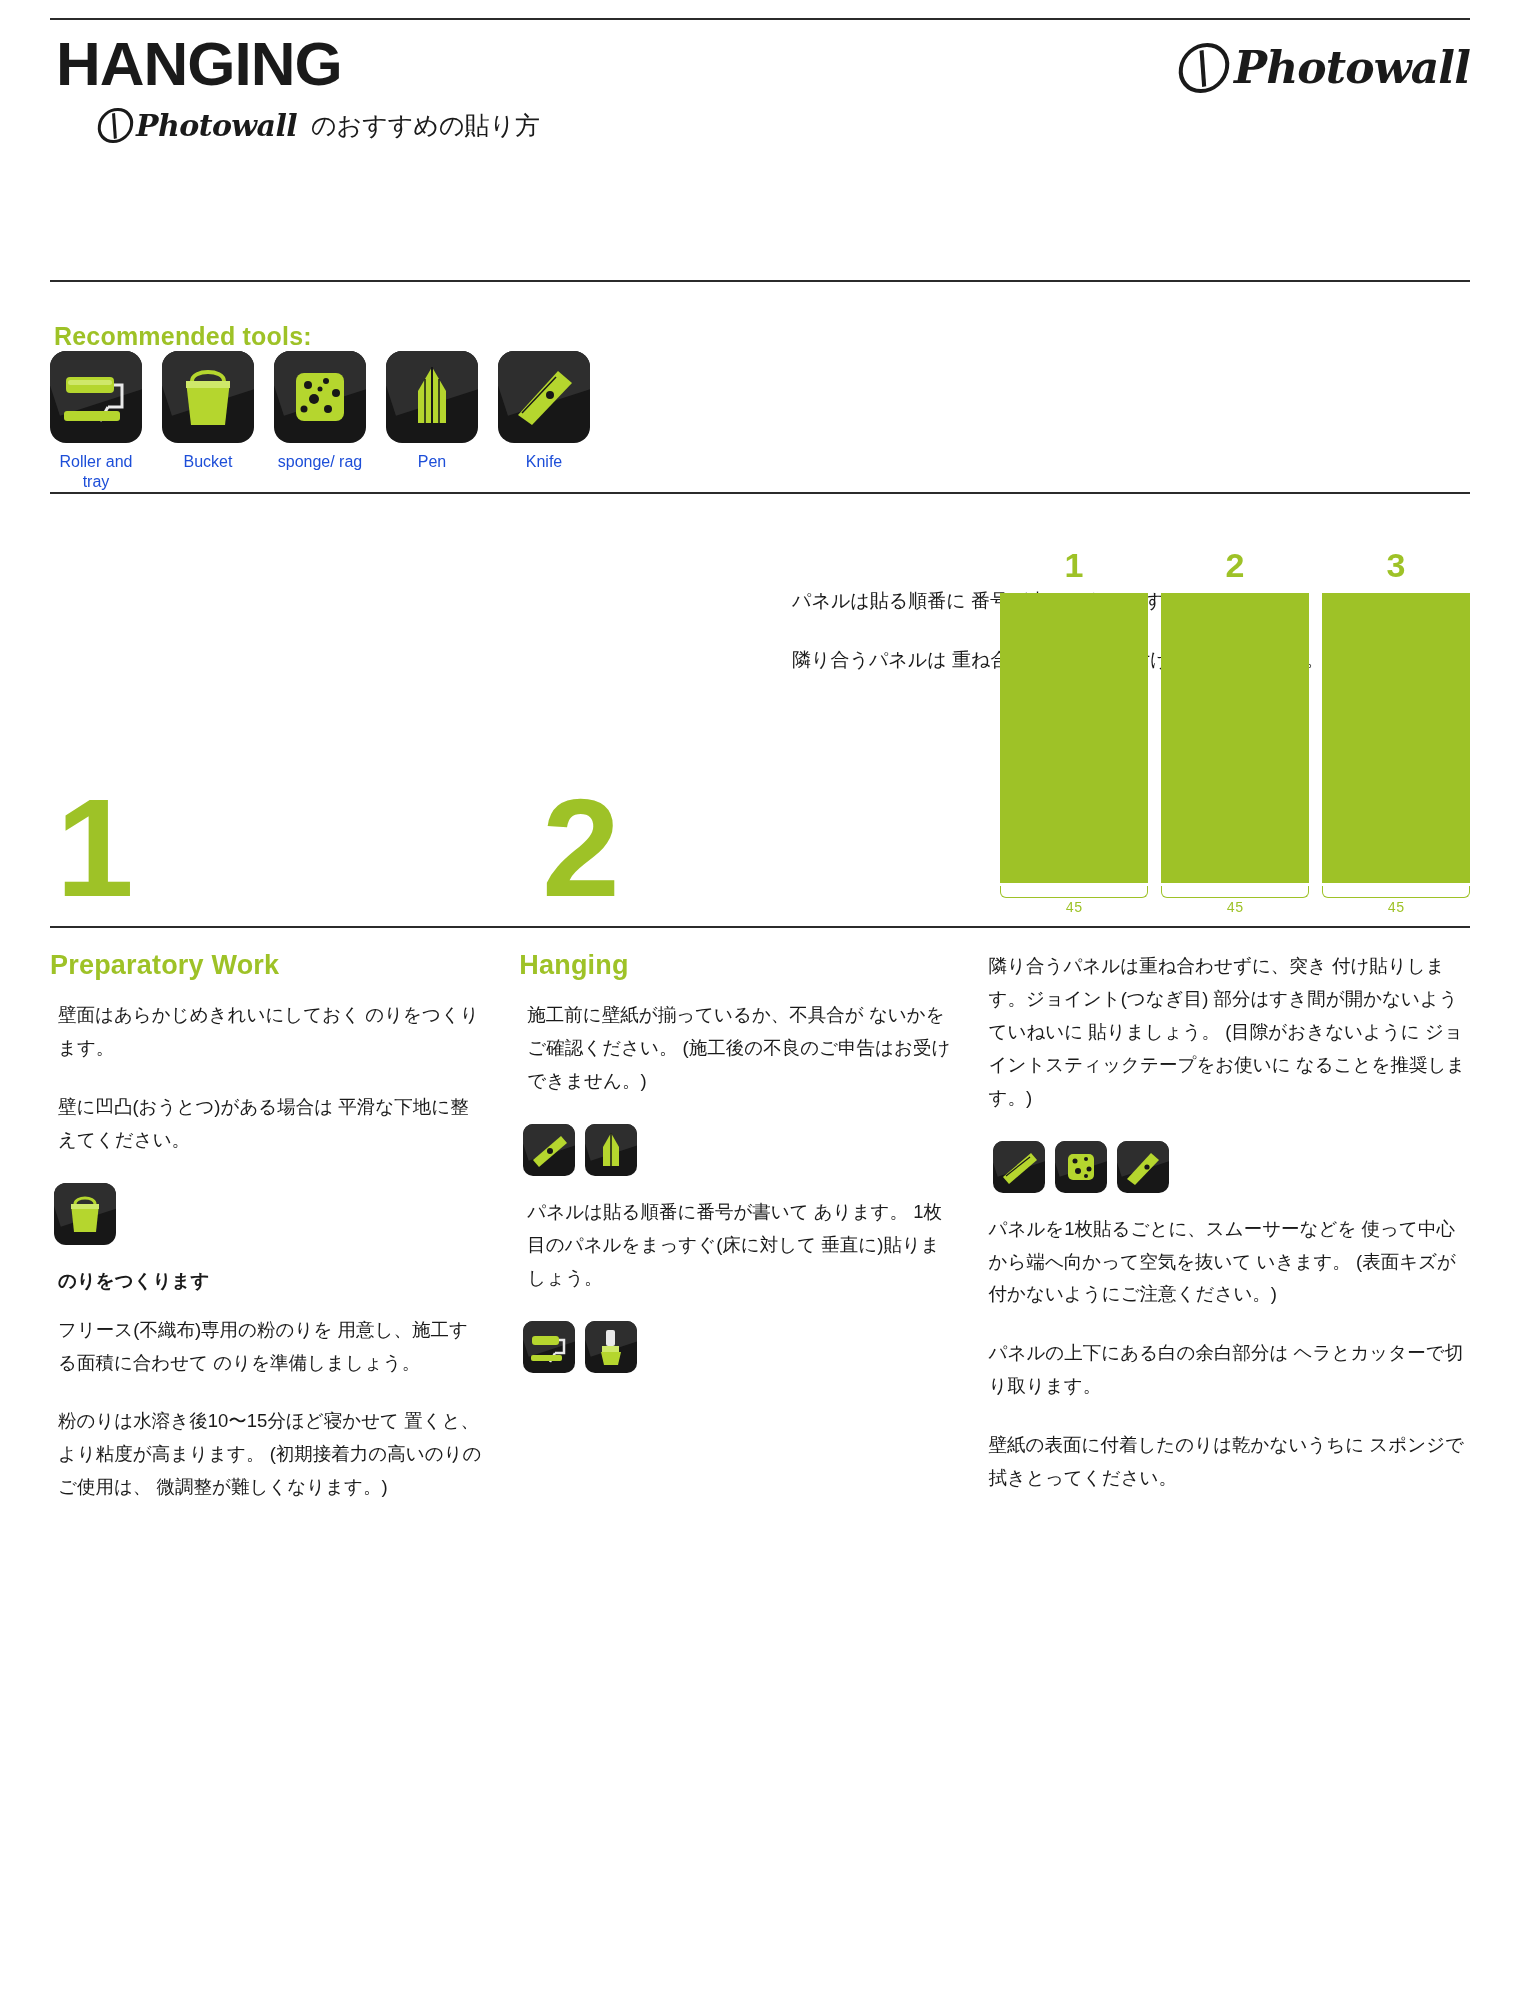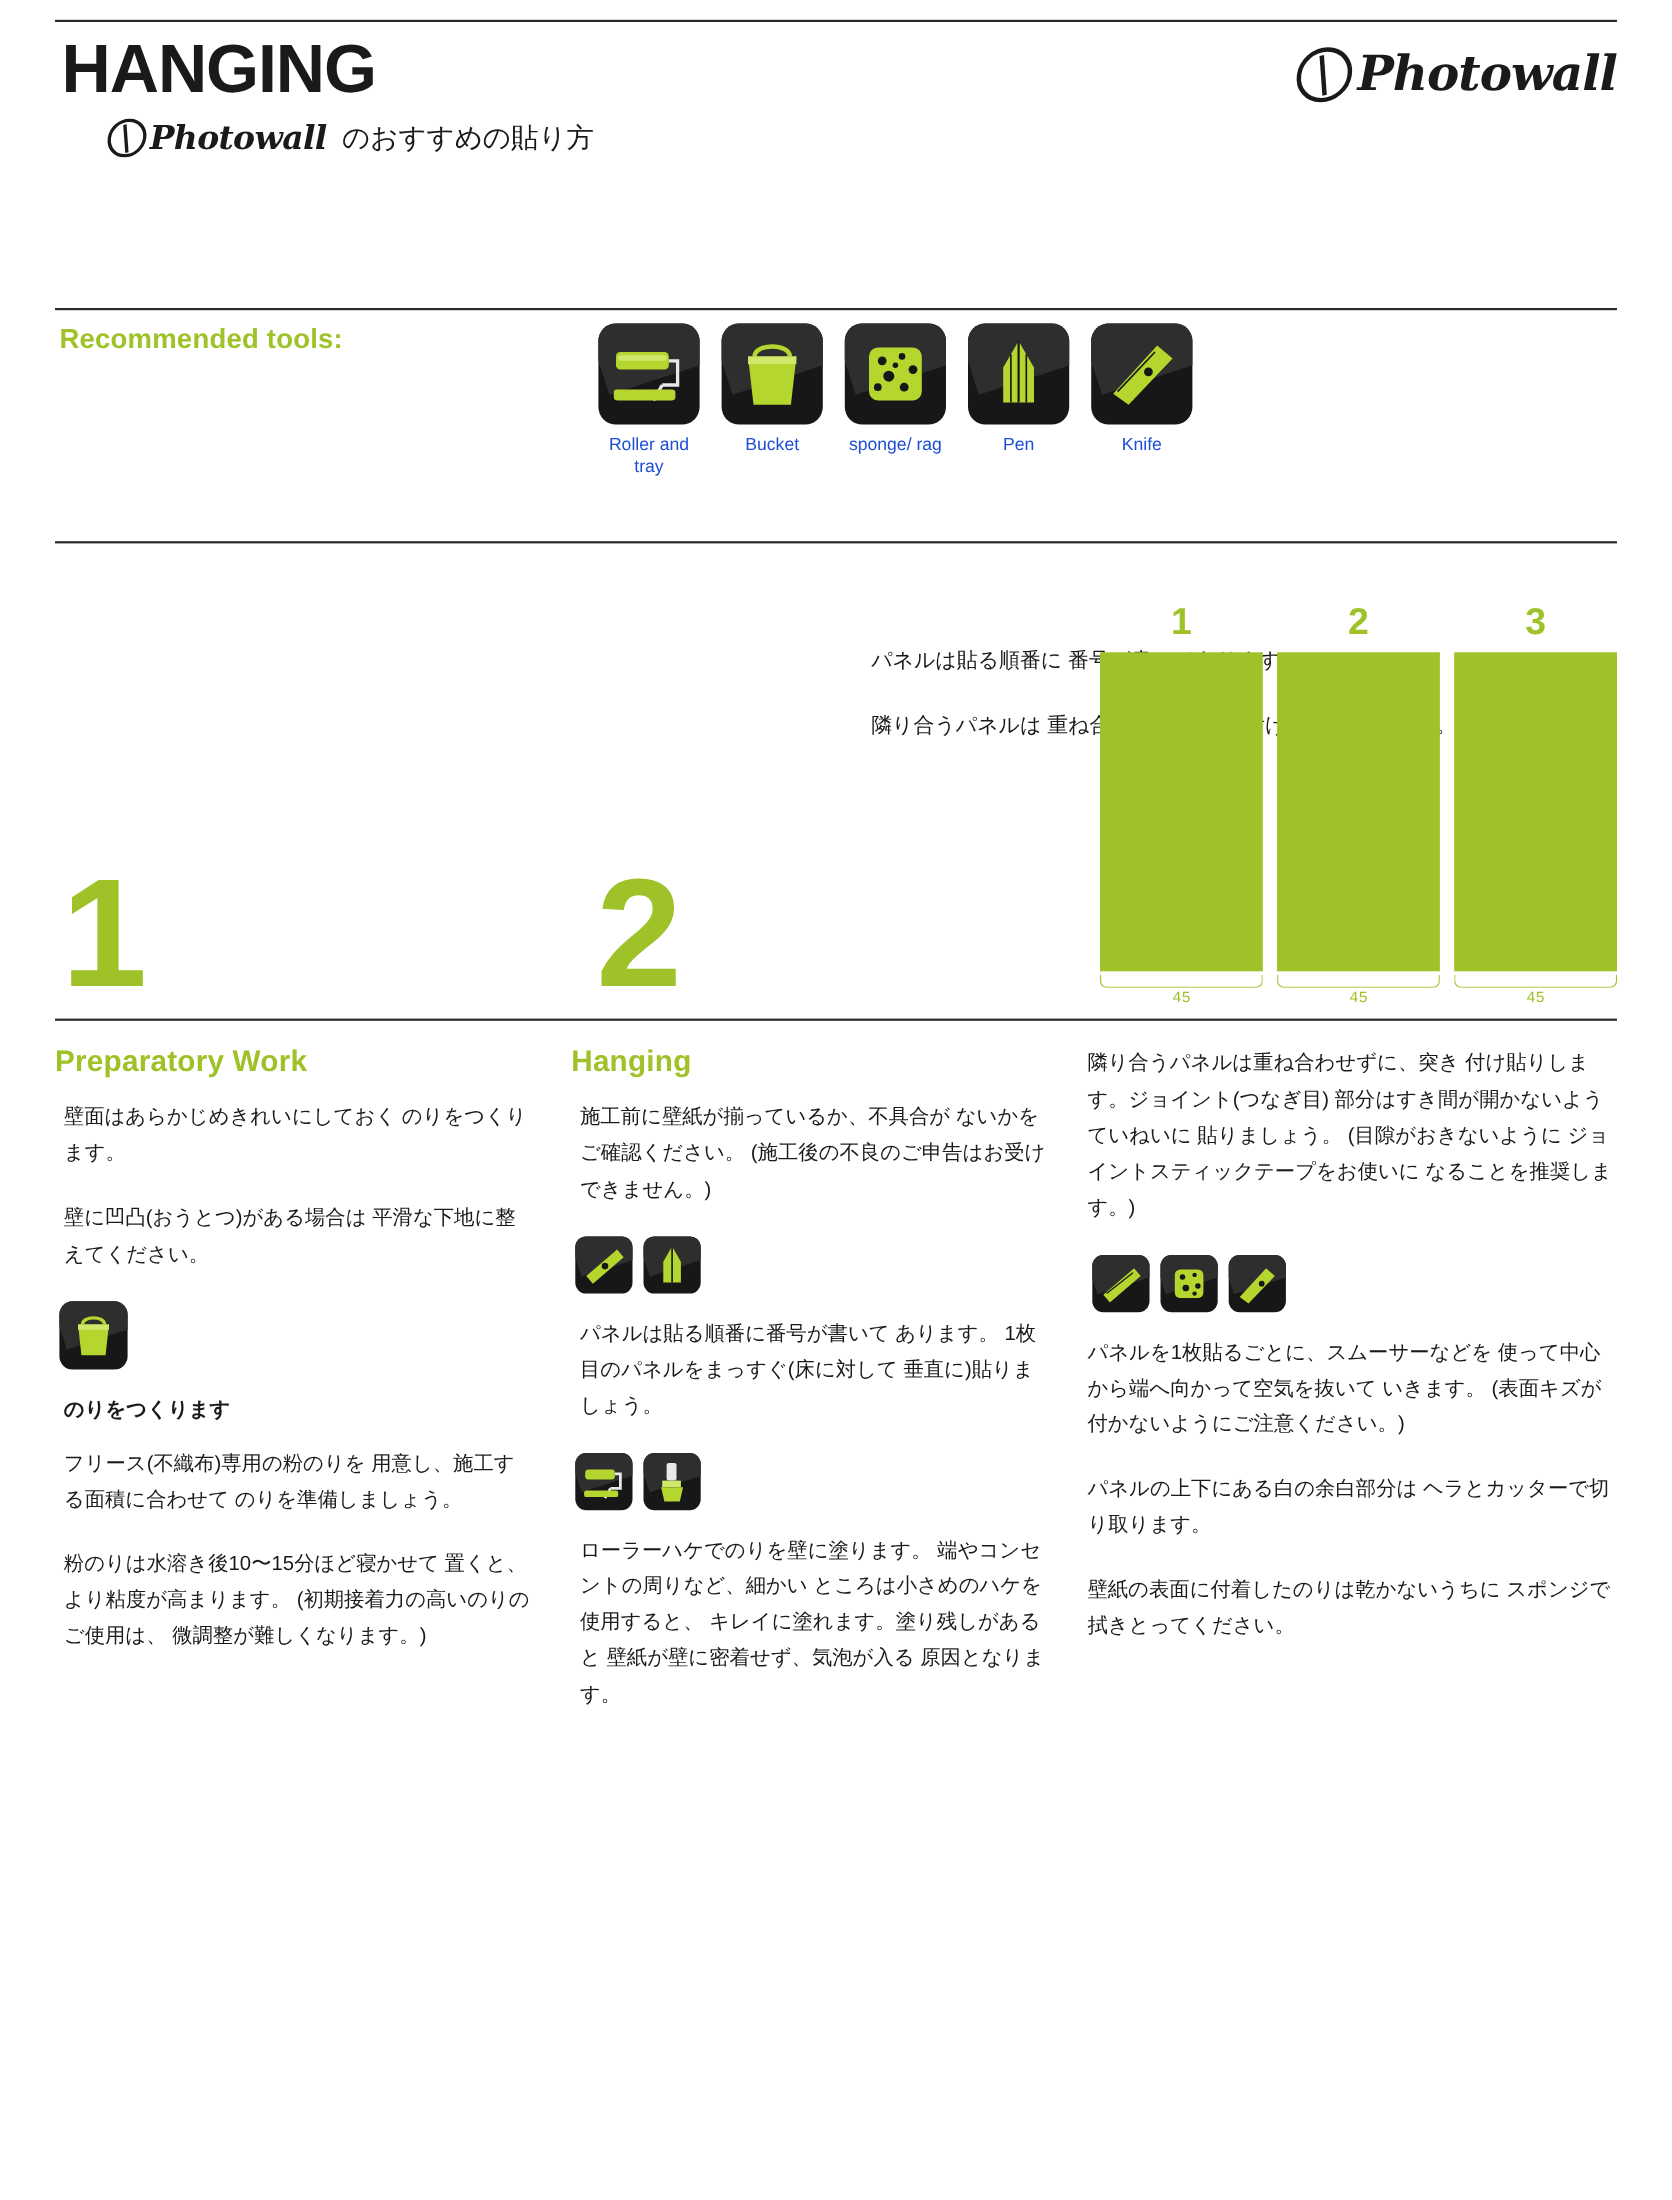--- a/index.html
+++ b/index.html
@@ -93,23 +93,24 @@
     letter-spacing: -0.02em;
   }
   .logo-top .pw-logo { font-size: 44px; }
   .subtitle-row .pw-logo { font-size: 30px; }
 
   
   .tools-rule { margin-top: 10px; }
   .tools {
     display: flex;
     align-items: flex-start;
-    padding-top: 12px;
+    padding-top: 40px;
     height: 200px;
     box-sizing: border-box;
+    flex-direction: column;
   }
   .tools-label {
     color: #9ec227;
     font-size: 25px;
     font-weight: bold;
     width: 490px;
     padding-left: 4px;
     letter-spacing: 0.2px;
   }
   .tool-items {
@@ -483,21 +484,20 @@
           </svg>
         </div>
         <div class="icon-sm">
           <svg width="52" height="52" viewBox="0 0 52 52">
             <rect x="21" y="9" width="9" height="16" rx="2" fill="#e9e9e9"></rect>
             <rect x="17" y="25" width="17" height="6" fill="#cfe86a"></rect>
             <path d="M16 31 H36 L33 44 H19 Z" fill="#b5d62e"></path>
           </svg>
         </div>
       </div>
-      <p class="indent">ローラーハケでのりを壁に塗ります。 端やコンセントの周りなど、細かい ところは小さめのハケを使用すると、 キレイに塗れます。塗り残しがあると 壁紙が壁に密着せず、気泡が入る 原因となります。</p>
     </div>
 
     <div class="col c3">
       <p>隣り合うパネルは重ね合わせずに、突き 付け貼りします。ジョイント(つなぎ目) 部分はすき間が開かないようていねいに 貼りましょう。 (目隙がおきないように ジョイントスティックテープをお使いに なることを推奨します。)</p>
       <div class="icon-row">
         <div class="icon-sm">
           <svg width="52" height="52" viewBox="0 0 52 52">
             <path d="M10 36 L38 12 L44 19 L16 43 Z" fill="#b5d62e"></path>
             <path d="M13 35 L37 16" stroke="#171717" stroke-width="1.2"></path>
           </svg>

